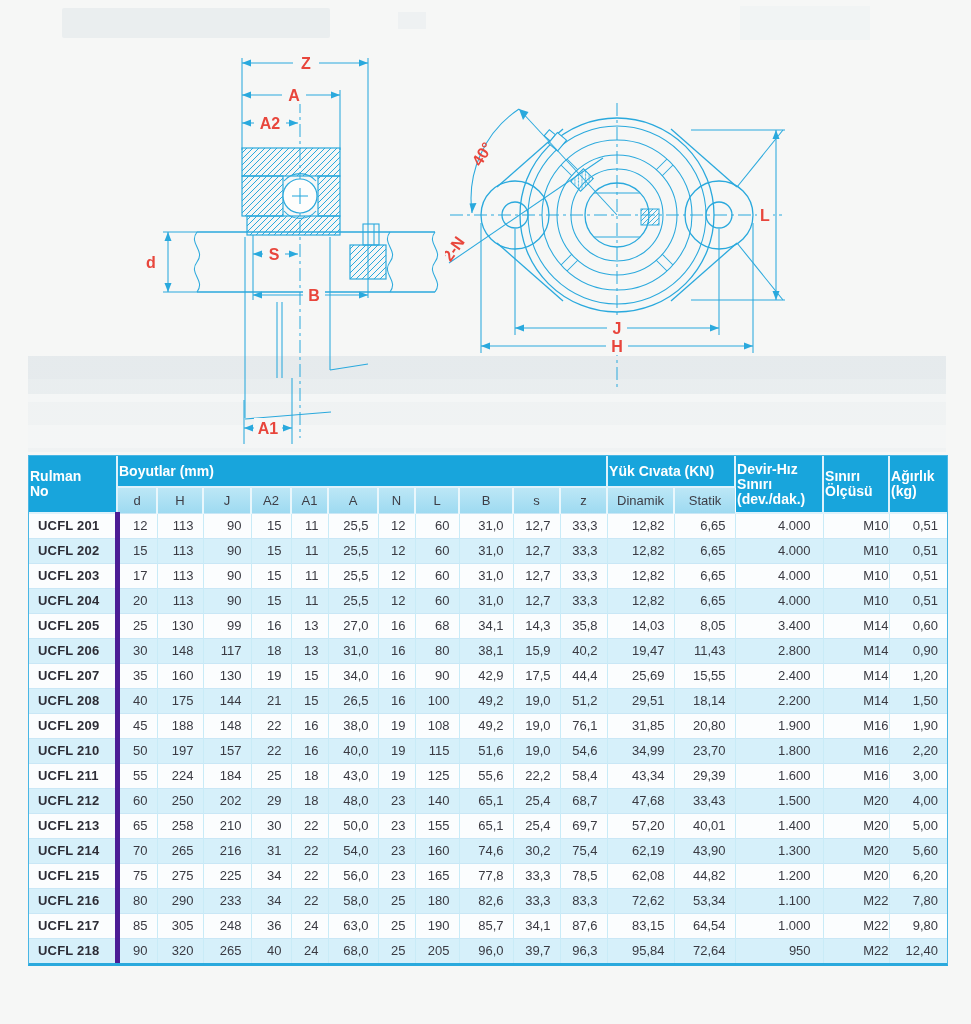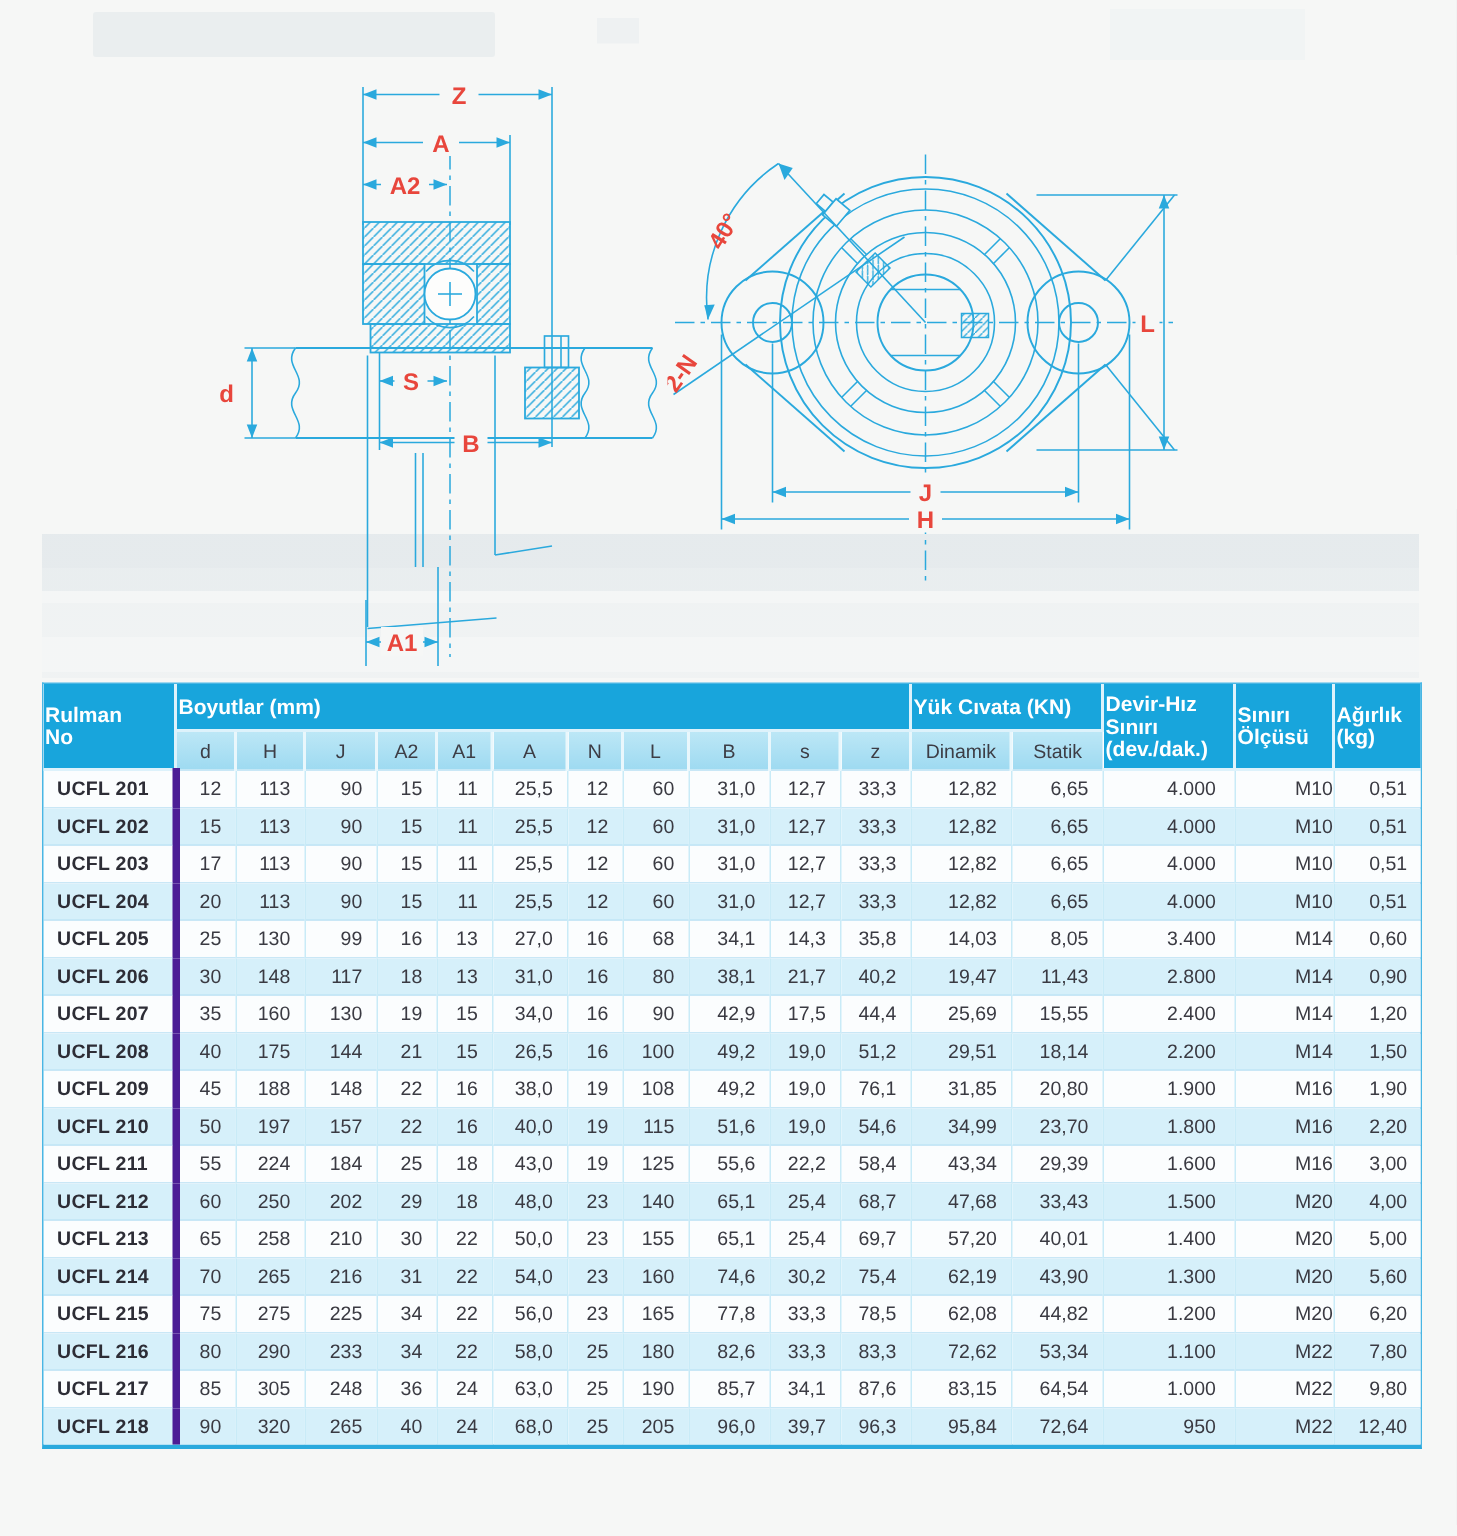--- a/index.html
+++ b/index.html
@@ -390,21 +390,21 @@
             <td class="c-name">UCFL 206</td>
             <td class="c-d">30</td>
             <td class="c-H">148</td>
             <td class="c-J">117</td>
             <td class="c-A2">18</td>
             <td class="c-A1">13</td>
             <td class="c-A">31,0</td>
             <td class="c-N">16</td>
             <td class="c-L">80</td>
             <td class="c-B">38,1</td>
-            <td class="c-s">21,7</td>
+            <td class="c-s">15,9</td>
             <td class="c-z">40,2</td>
             <td class="c-dinamik">19,47</td>
             <td class="c-statik">11,43</td>
             <td class="c-devir">2.800</td>
             <td class="c-civata">M14</td>
             <td class="c-agirlik">0,90</td>
           </tr>
           <tr>
             <td class="c-name">UCFL 207</td>
             <td class="c-d">35</td>

